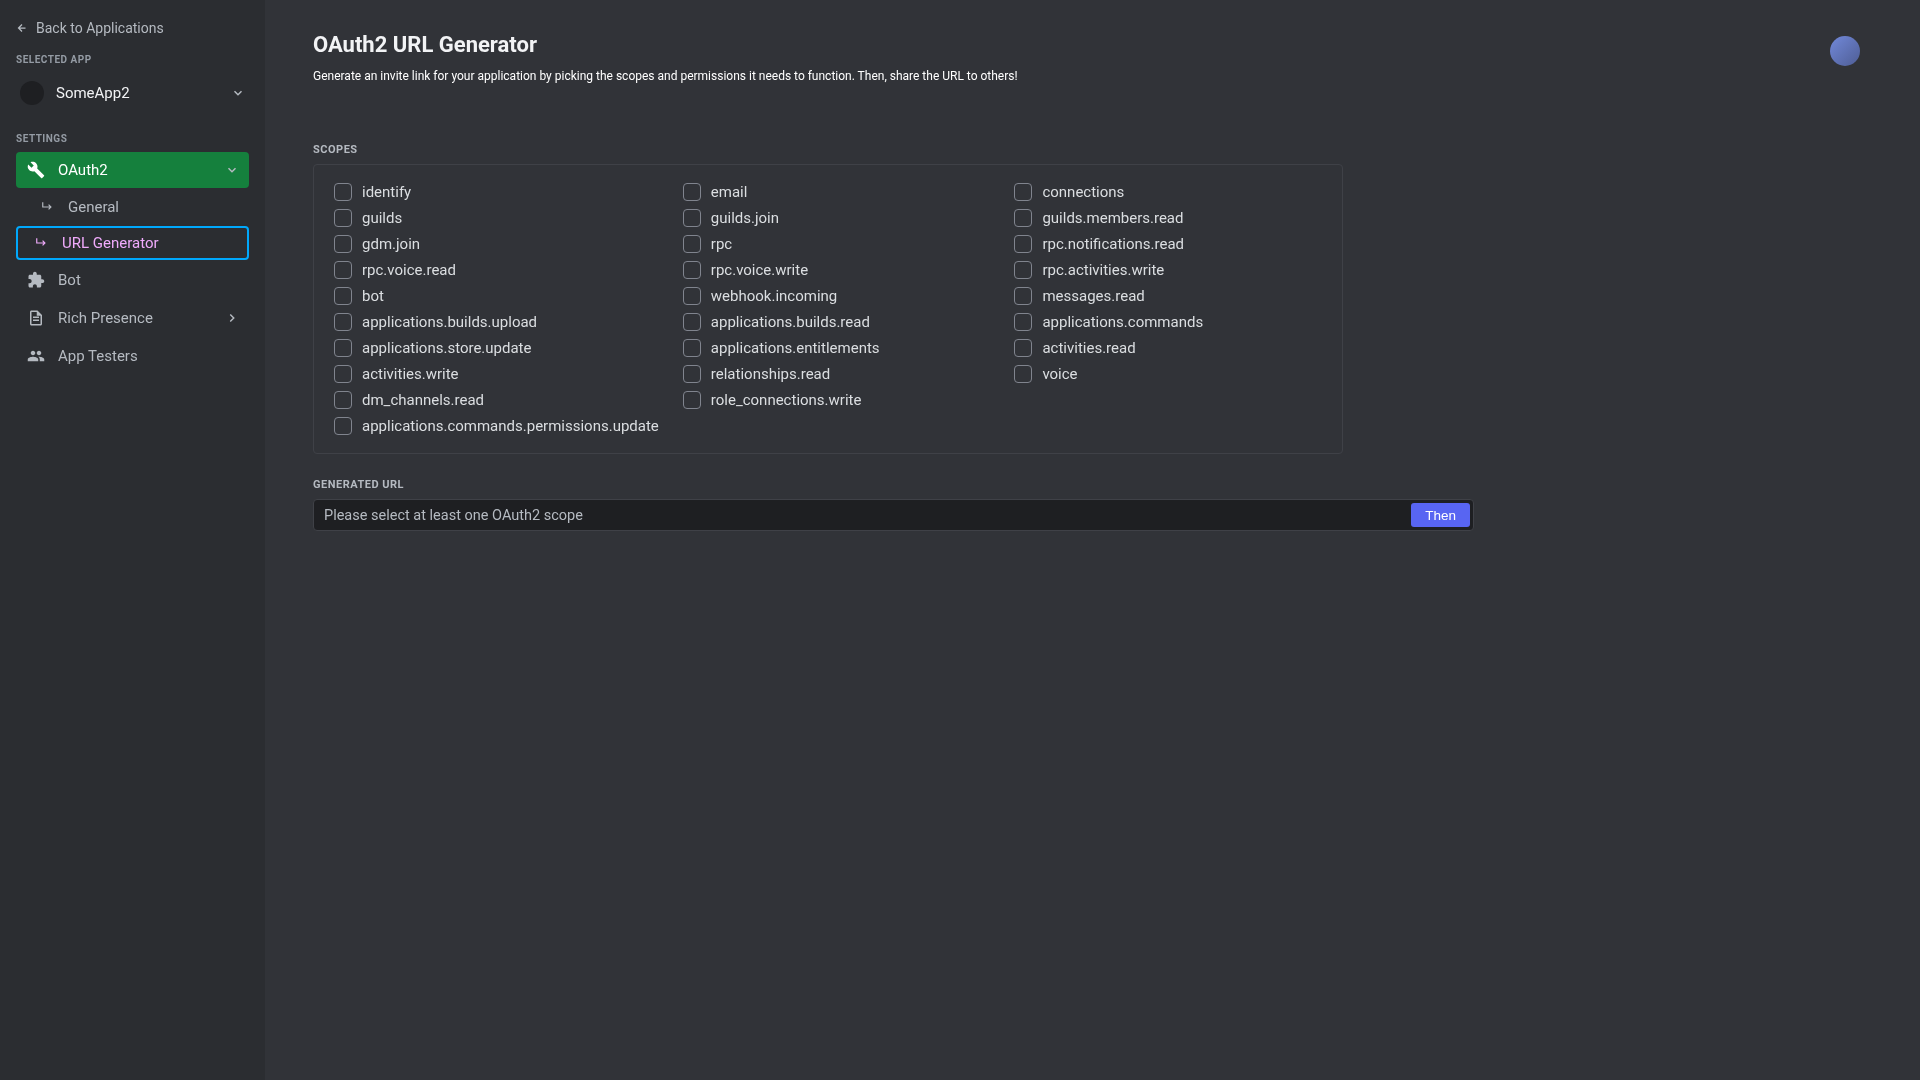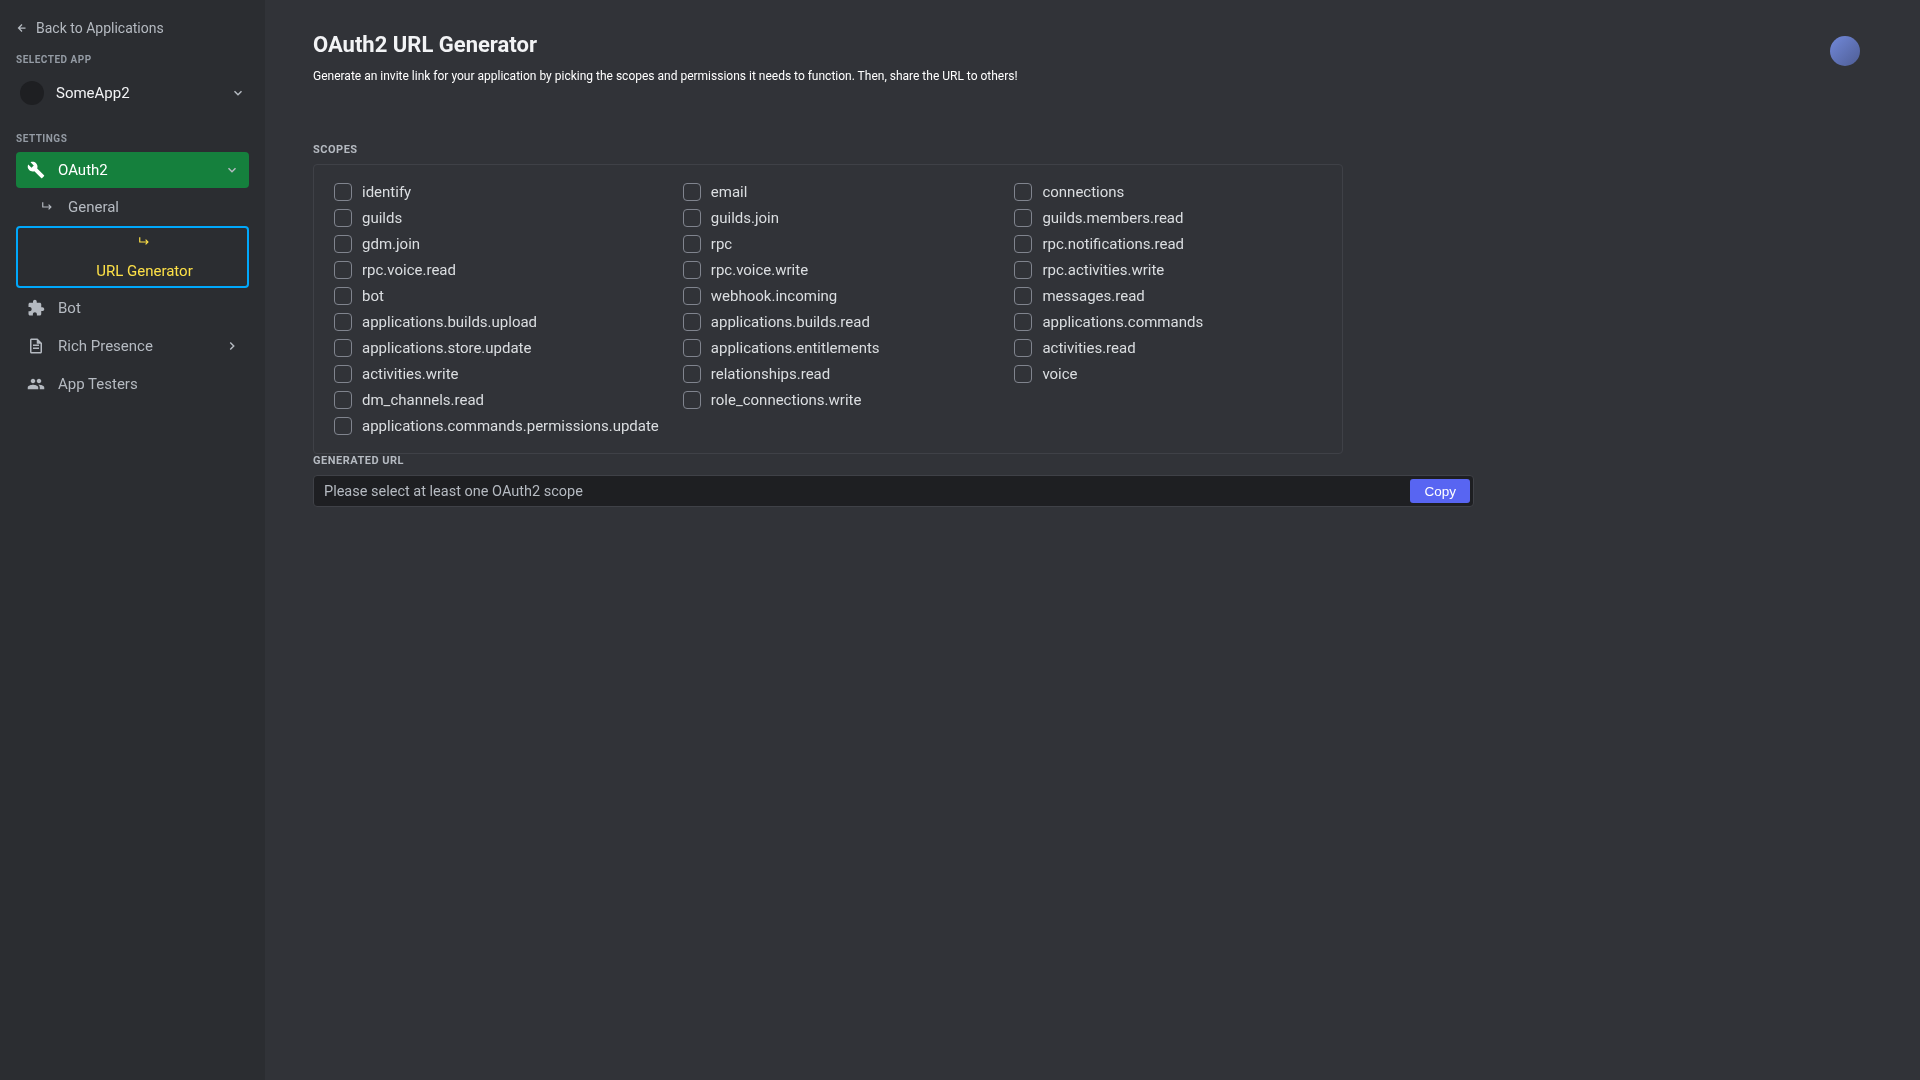--- a/index.html
+++ b/index.html
@@ -89,23 +89,22 @@
   padding: 8px 10px 8px 24px;
   border-radius: 4px;
   color: #b5bac1;
   font-size: 15px;
   cursor: pointer;
   margin-bottom: 2px;
   text-align: center;
 }
 .nav-sub.selected {
   border: 2px solid #00a8fc;
-  color: #fde047;
-  padding: 6px 8px 6px 32px;
-  flex-direction: column;
+  color: #f0abfc;
+  padding: 6px 8px 6px 16px;
 }
 .nav-sub .sub-icon {
   width: 16px;
   height: 16px;
   display: flex;
   align-items: center;
   justify-content: center;
   flex-shrink: 0;
 }
 .main {
@@ -144,20 +143,21 @@
   margin-bottom: 8px;
 }
 .scopes-box {
   border: 1px solid #3f4147;
   border-radius: 4px;
   padding: 14px 20px;
   display: grid;
   grid-template-columns: repeat(3, 1fr);
   gap: 0;
   column-gap: 24px;
+  margin-bottom: 24px;
   width: 1030px;
 }
 .scope-item {
   display: flex;
   align-items: center;
   gap: 10px;
   padding: 4px 0;
   cursor: pointer;
 }
 .scope-checkbox {
@@ -406,15 +406,15 @@
         <div class="scope-checkbox"></div>
         <span class="scope-label">applications.commands.permissions.update</span>
       </div>
       <div class="scope-item" style="visibility: hidden;"></div>
       <div class="scope-item" style="visibility: hidden;"></div>
     </div>
 
   <div class="section-header">Generated URL</div>
   <div class="url-box">
     <span class="url-text">Please select at least one OAuth2 scope</span>
-    <button class="copy-btn">Copy</button>
+    <button class="copy-btn">Then</button>
   </div>
 </div>
 
 </body></html>

